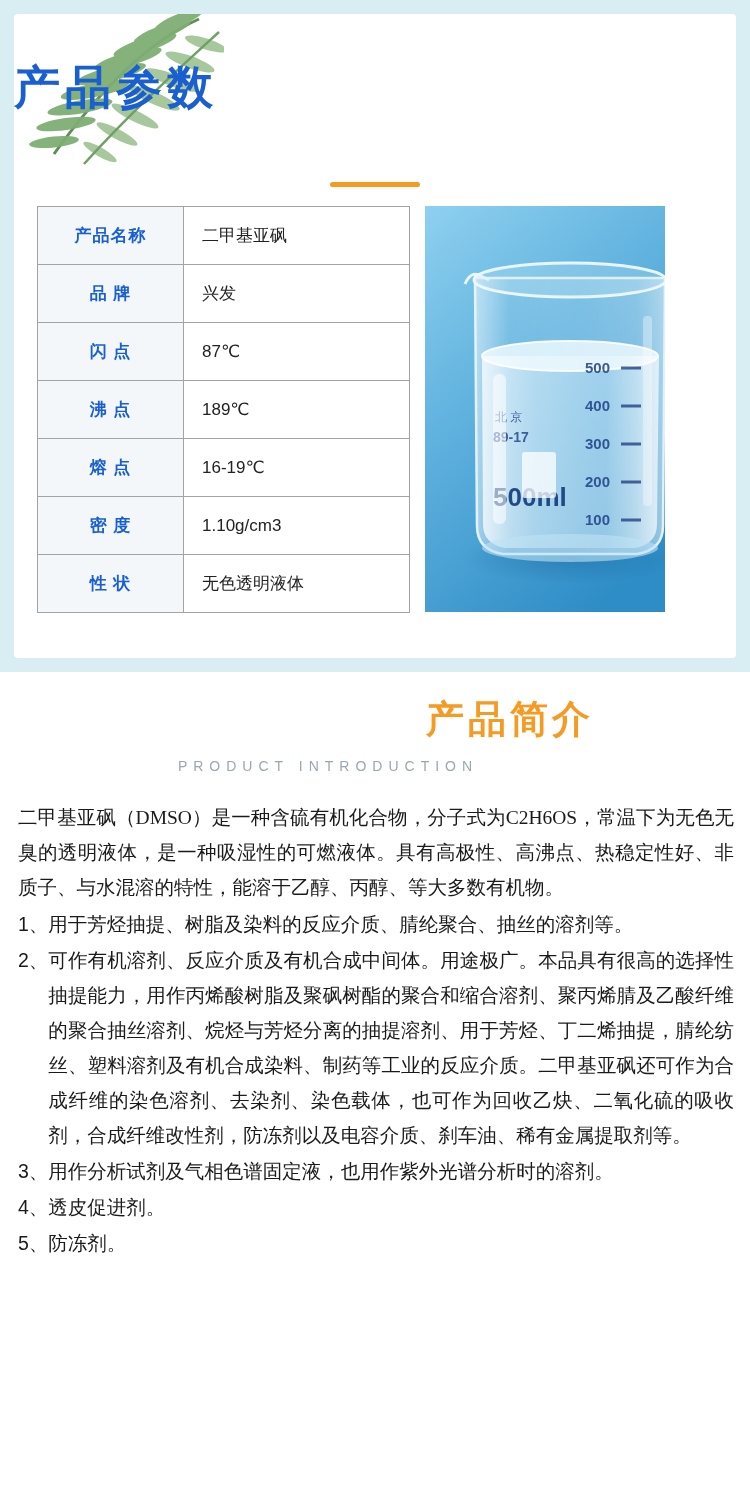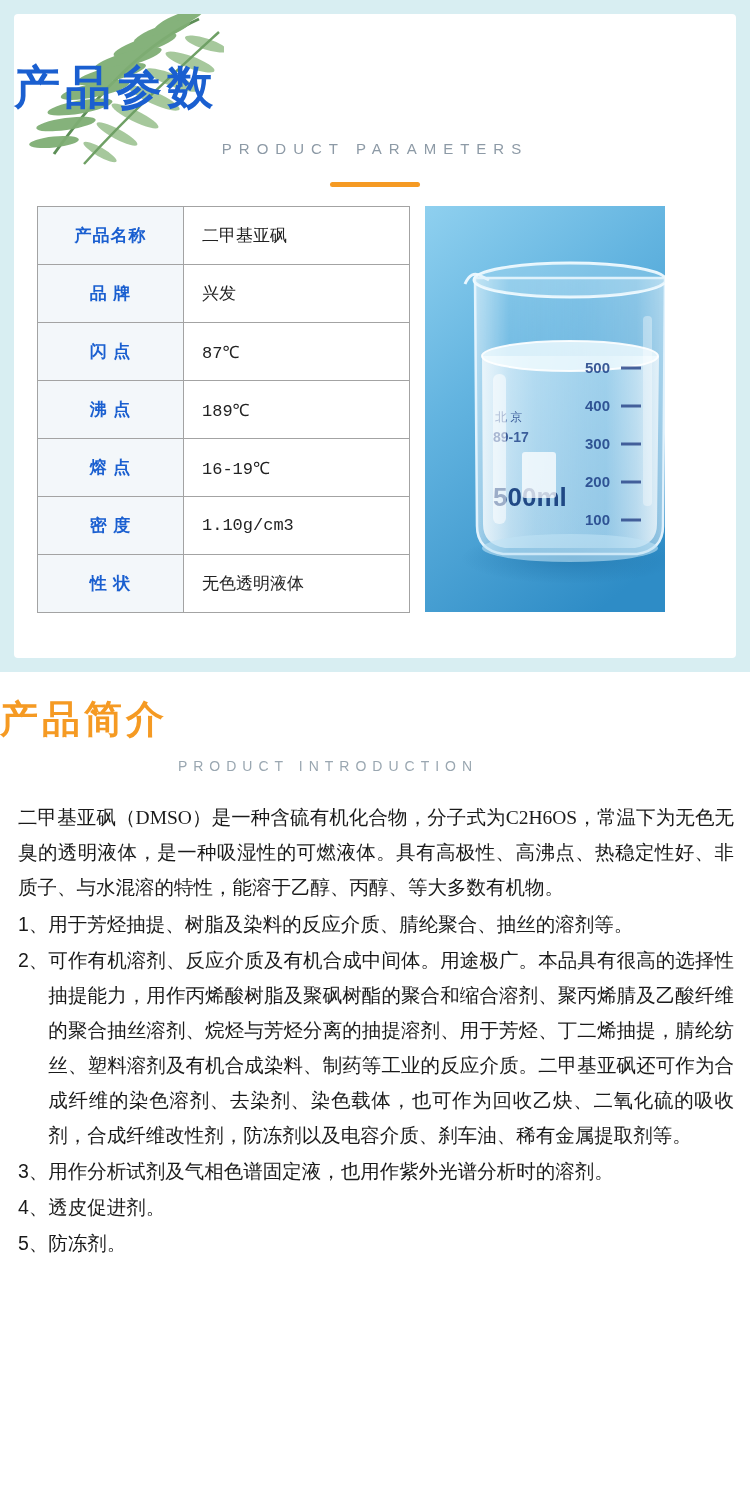--- a/index.html
+++ b/index.html
@@ -99,21 +99,20 @@
     font-weight: bold;
     text-align: center;
     letter-spacing: 1px;
   }
   .spec-table td.v {
     width: 226px;
     background: #ffffff;
     color: #222222;
     font-size: 17px;
     padding-left: 18px;
-    font-family: Liberation Mono, monospace;
   }
 
   
   .prod-img {
     position: absolute;
     left: 411px;
     top: 192px;
     width: 240px;
     height: 406px;
     overflow: hidden;
@@ -126,21 +125,21 @@
     width: 750px;
     height: 828px;
     background: #ffffff;
     box-sizing: border-box;
   }
   .sub-title-zh {
     position: absolute;
     left: 0;
     top: 22px;
     width: 594px;
-    text-align: left;
+    text-align: right;
     font-size: 38px;
     font-weight: bold;
     letter-spacing: 4px;
     color: #f59a23;
   }
   .sub-title-en {
     position: absolute;
     left: 0;
     top: 86px;
     width: 656px;
@@ -209,21 +208,20 @@
           <ellipse cx="140" cy="84" rx="28" ry="6" transform="rotate(24 140 84)"></ellipse>
           <ellipse cx="121" cy="102" rx="26" ry="5.5" transform="rotate(26 121 102)"></ellipse>
           <ellipse cx="103" cy="120" rx="23" ry="5" transform="rotate(28 103 120)"></ellipse>
           <ellipse cx="86" cy="138" rx="19" ry="4.5" transform="rotate(30 86 138)"></ellipse>
         </g>
         <path d="M205 18 C170 50 120 95 70 150" stroke="#6fa065" stroke-width="2.5" fill="none"></path>
       </svg>
     </div>
 
     <div class="title-zh">产品参数</div>
-    <div class="title-en">PRODUCT PARAMETERS</div>
     <div class="title-underline"></div>
 
     <table class="spec-table">
       <tbody>
         <tr>
           <td class="k">产品名称</td>
           <td class="v">二甲基亚砜</td>
         </tr>
         <tr>
           <td class="k">品  牌</td>

